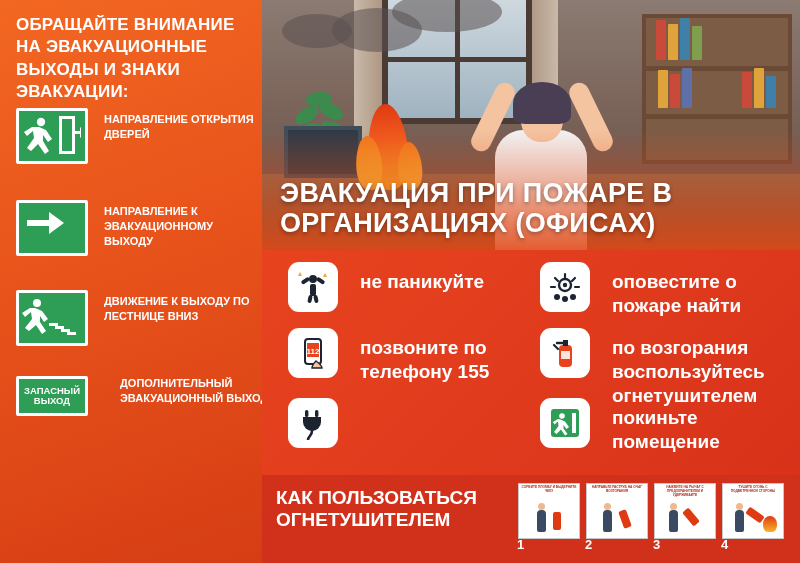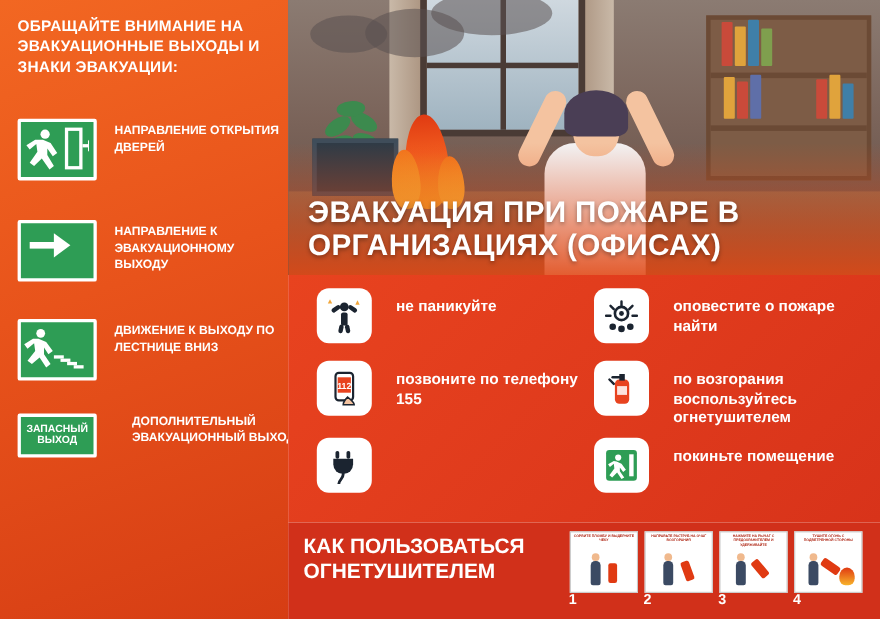--- a/index.html
+++ b/index.html
@@ -24,21 +24,21 @@
     left: 0; top: 0;
     width: 262px;
     height: 563px;
     background: linear-gradient(160deg, #f26722 0%, #e8531b 45%, #d63d14 100%);
   }
   .left-title {
     position: absolute;
     left: 16px; top: 14px;
     width: 236px;
     color: #ffffff;
-    font-size: 14px;
+    font-size: 17px;
     font-weight: bold;
     line-height: 1.32;
     letter-spacing: 0.2px;
     text-transform: uppercase;
   }
 
   .sign-row {
     position: absolute;
     left: 16px;
     width: 238px;
@@ -288,21 +288,21 @@
     display: flex;
     align-items: center;
     justify-content: center;
   }
   .tip .tip-text {
     position: absolute;
     left: 60px;
     top: 8px;
     width: 190px;
     color: #ffffff;
-    font-size: 14px;
+    font-size: 19px;
     font-weight: bold;
     line-height: 1.25;
     padding-left: 12px;
   }
   .tip.c1 { left: 26px; }
   .tip.c2 { left: 278px; }
   .tip.r1 { top: 12px; }
   .tip.r2 { top: 78px; }
   .tip.r3 { top: 148px; }
 

